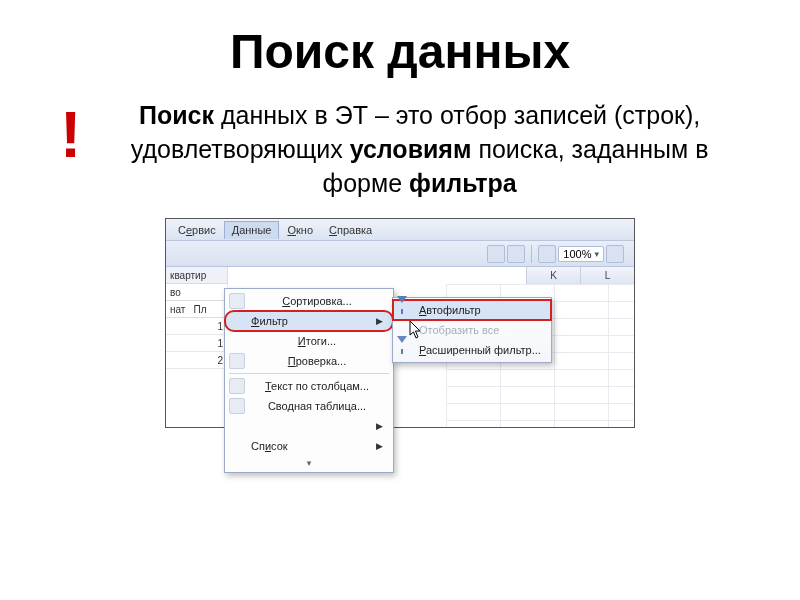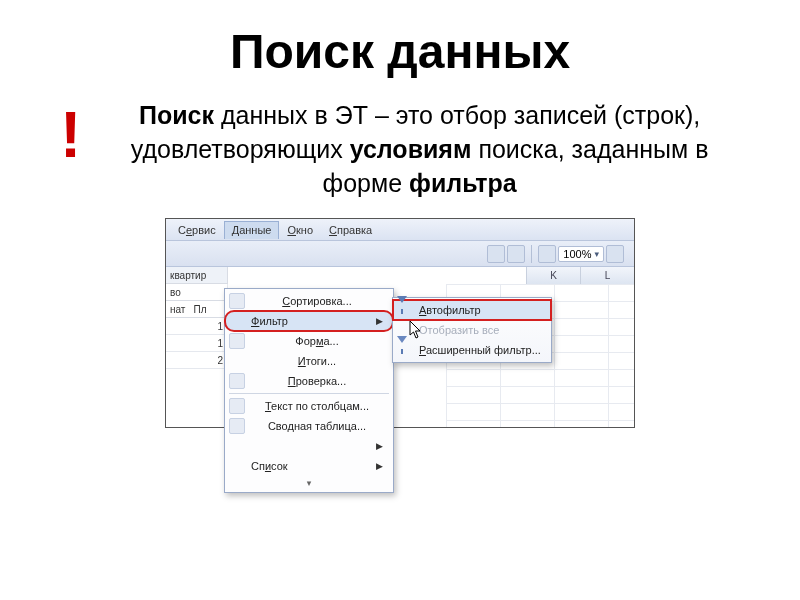--- a/index.html
+++ b/index.html
@@ -249,24 +249,20 @@
     <div class="dropdown">
       <div class="dd-item">
           <span class="icon"></span>
           <span><u>С</u>ортировка...</span>
         </div>
       <div class="dd-item highlight boxed">
           <span><u>Ф</u>ильтр</span>
           <span class="arrow">▶</span>
         </div>
       <div class="dd-item">
-          <span class="icon"></span>
-          <span>Фор<u>м</u>а...</span>
-        </div>
-      <div class="dd-item">
           <span><u>И</u>тоги...</span>
         </div>
       <div class="dd-item">
           <span class="icon"></span>
           <span><u>П</u>роверка...</span>
         </div>
       <div class="dd-sep"></div>
       <div class="dd-item">
           <span class="icon"></span>
           <span><u>Т</u>екст по столбцам...</span>

